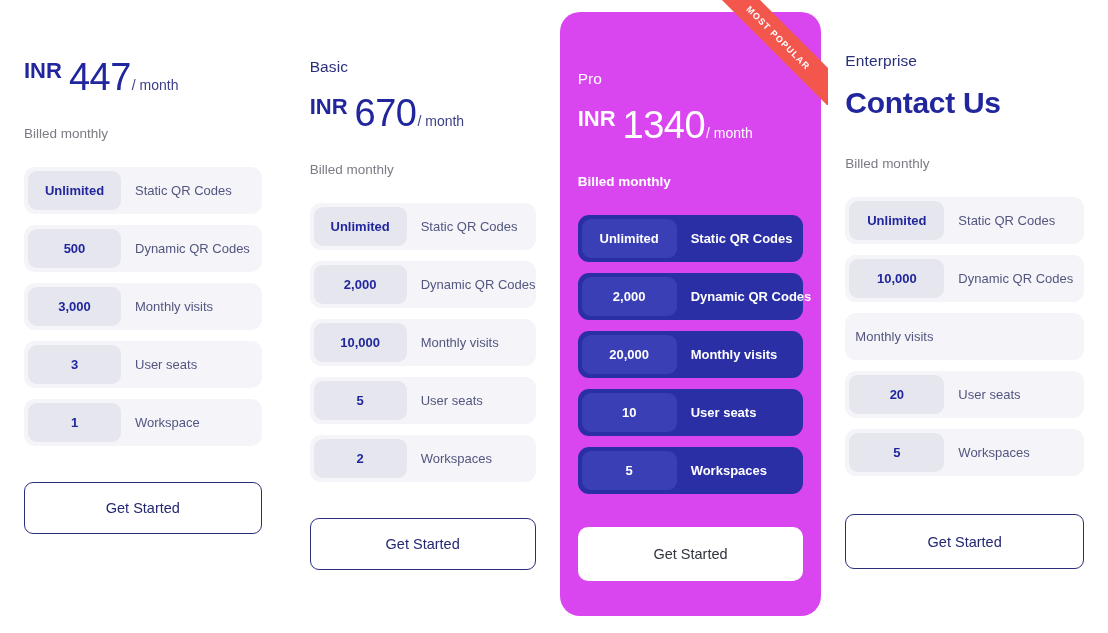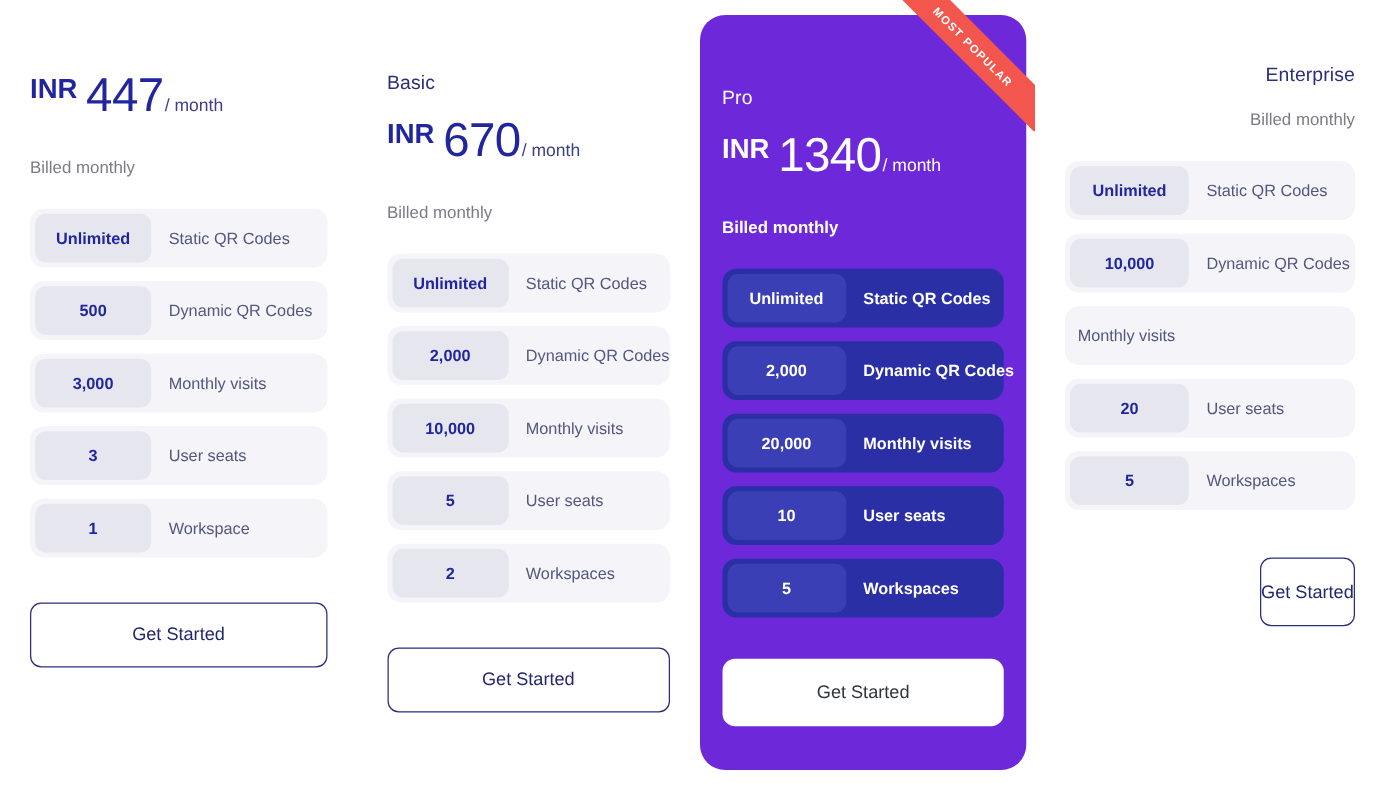--- a/index.html
+++ b/index.html
@@ -24,28 +24,28 @@
   .plan {
     position: relative;
     display: flex;
     flex-direction: column;
     padding: 58px 24px 0 24px;
   }
 
   .plan-lite      { width: 287px; }
   .plan-basic     { width: 274px; }
   .plan-pro       { width: 263px; }
-  .plan-enterprise{ width: 288px; align-items: flex-end; }
+  .plan-enterprise{ width: 288px; }
 
   
   .plan-pro {
     margin-top: 12px;
     padding: 58px 18px 0 18px;
     height: 604px;
-    background: #6d28d9;
+    background: #d946ef;
     border-radius: 20px;
     overflow: hidden;
     z-index: 2;
   }
 
   .plan-enterprise { padding-top: 52px; }
 
   
   .plan-name {
     font-size: 15.5px;
@@ -296,20 +296,23 @@
       <div class="feature-row">
         <div class="feature-value">5</div>
         <div class="feature-label">Workspaces</div>
       </div>
     </div>
     <button class="cta">Get Started</button>
   </div>
 
   <div class="plan plan-enterprise">
     <div class="plan-name">Enterprise</div>
+    <div class="price-line">
+      <span class="contact-us">Contact Us</span>
+    </div>
     <div class="billed">Billed monthly</div>
     <div class="features">
       <div class="feature-row">
         <div class="feature-value">Unlimited</div>
         <div class="feature-label">Static QR Codes</div>
       </div>
       <div class="feature-row">
         <div class="feature-value">10,000</div>
         <div class="feature-label">Dynamic QR Codes</div>
       </div>

